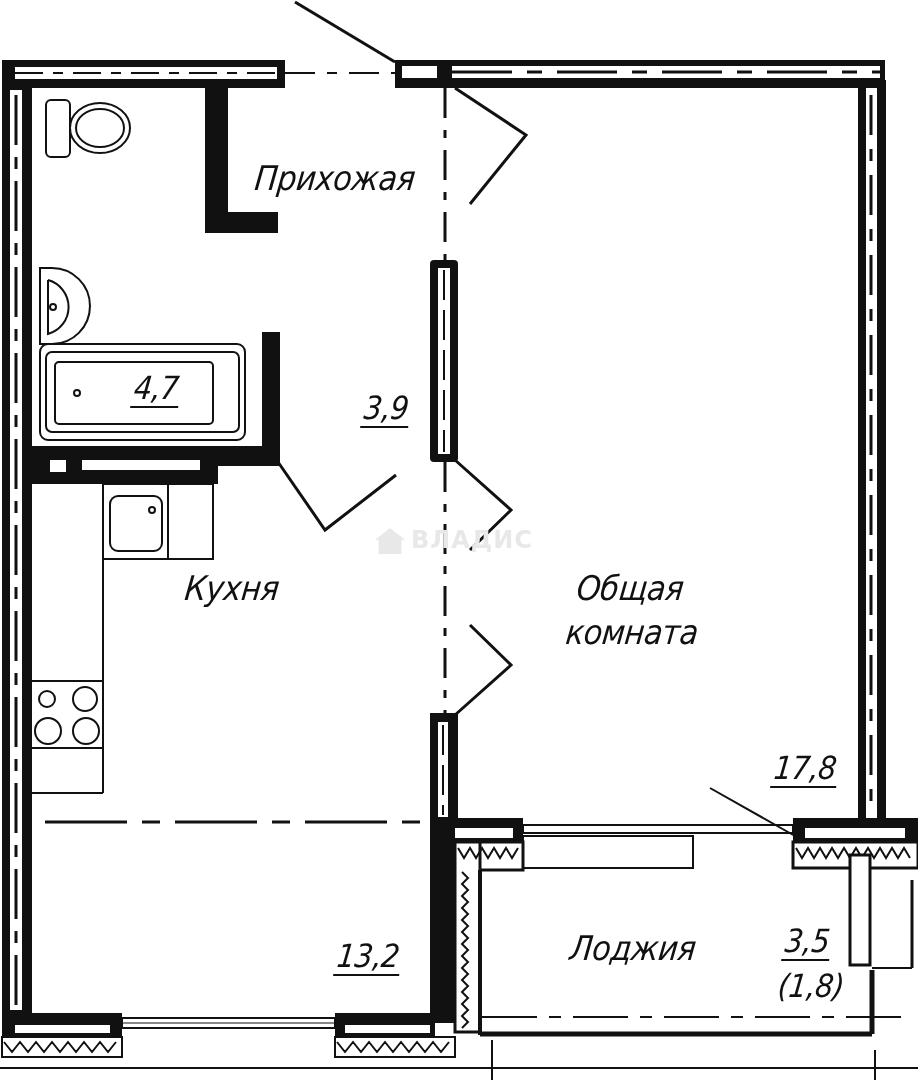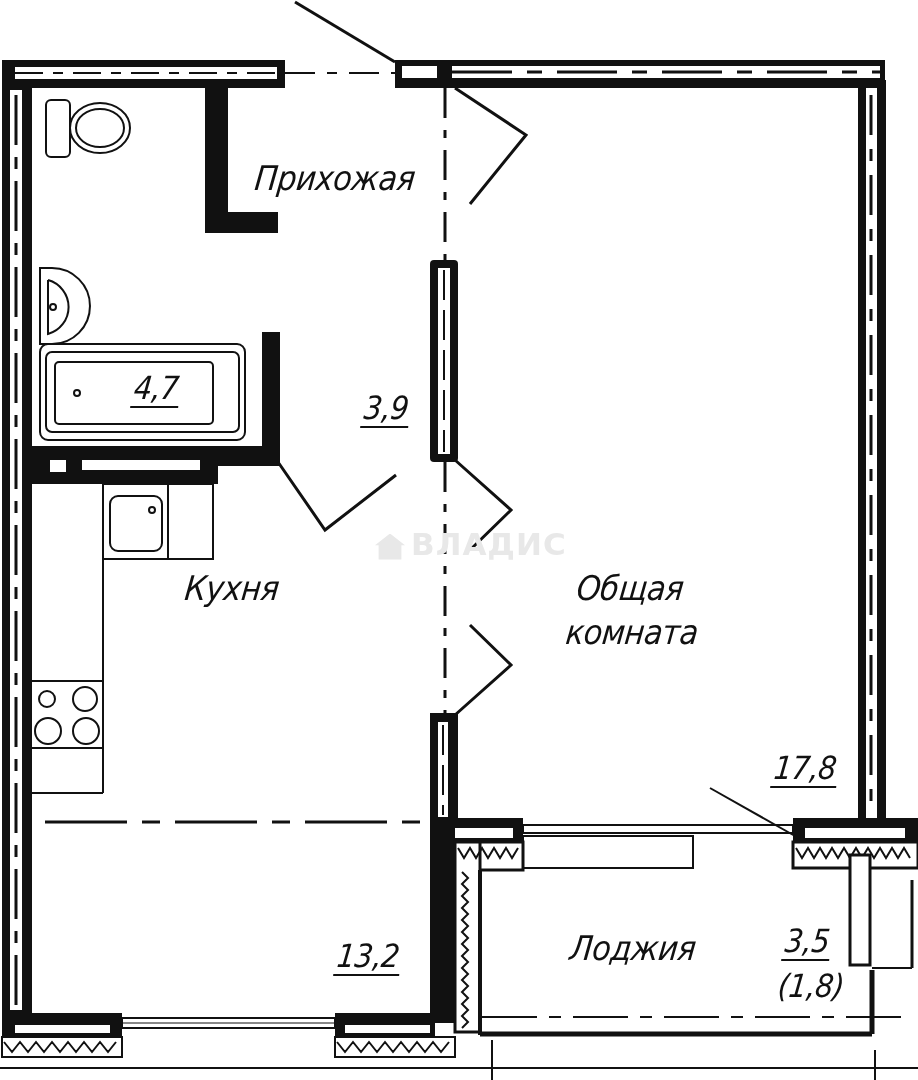--- a/index.html
+++ b/index.html
@@ -2,21 +2,21 @@
 <html><head>
 <meta charset="utf-8">
 <style>
   html,body{margin:0;padding:0;background:#fff;}
   body{width:918px;height:1080px;position:relative;overflow:hidden;font-family:"DejaVu Sans",sans-serif;}
   svg{position:absolute;left:0;top:0;}
   .lbl{position:absolute;font-style:italic;color:#111;font-family:"DejaVu Sans Condensed","DejaVu Sans",sans-serif;letter-spacing:-0.5px;white-space:nowrap;}
   .room{font-size:34px;transform:skewX(-6deg);}
   .area{font-size:32px;border-bottom:2px solid #111;line-height:1;padding:0 2px 2px 2px;transform:skewX(-6deg);}
   .area.noline{border-bottom:none;}
-  .wm{position:absolute;left:375px;top:526px;color:#e8e8e8;font-size:31px;font-weight:bold;letter-spacing:1px;}
+  .wm{position:absolute;left:375px;top:526px;color:#e8e8e8;font-size:24px;font-weight:bold;letter-spacing:1px;}
   .wm-icon{display:inline-block;width:30px;height:26px;background:#e8e8e8;clip-path:polygon(50% 0,100% 45%,88% 45%,88% 100%,12% 100%,12% 45%,0 45%);vertical-align:middle;margin-right:6px;}
 </style>
 </head>
 <body>
 
 <svg width="918" height="1080" viewBox="0 0 918 1080">
   <g fill="none" stroke="#111" stroke-width="2">
 
     <line x1="295" y1="2" x2="395" y2="62" stroke-width="3"></line>
   </g>

